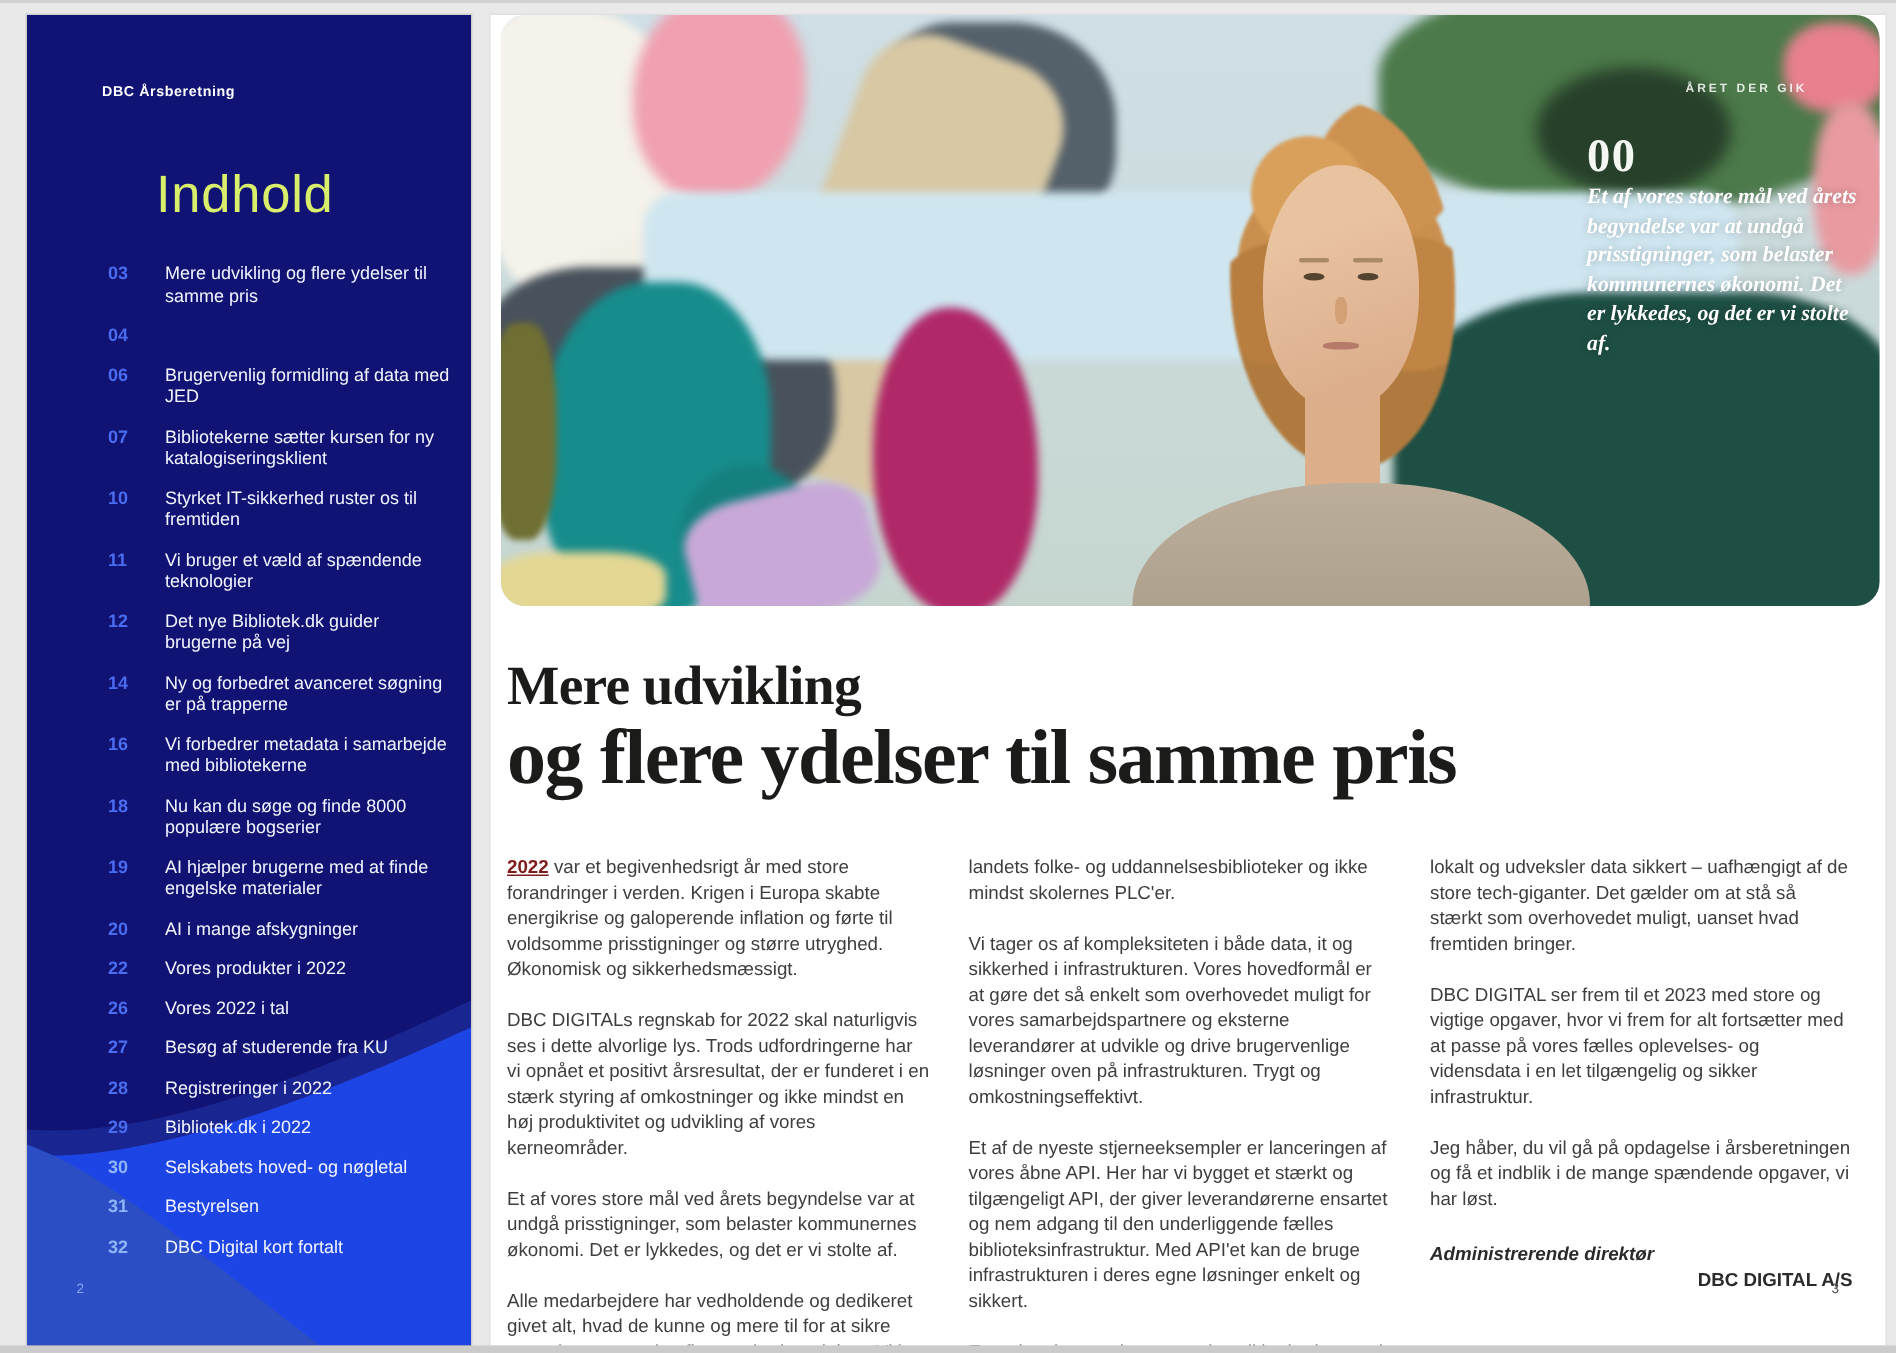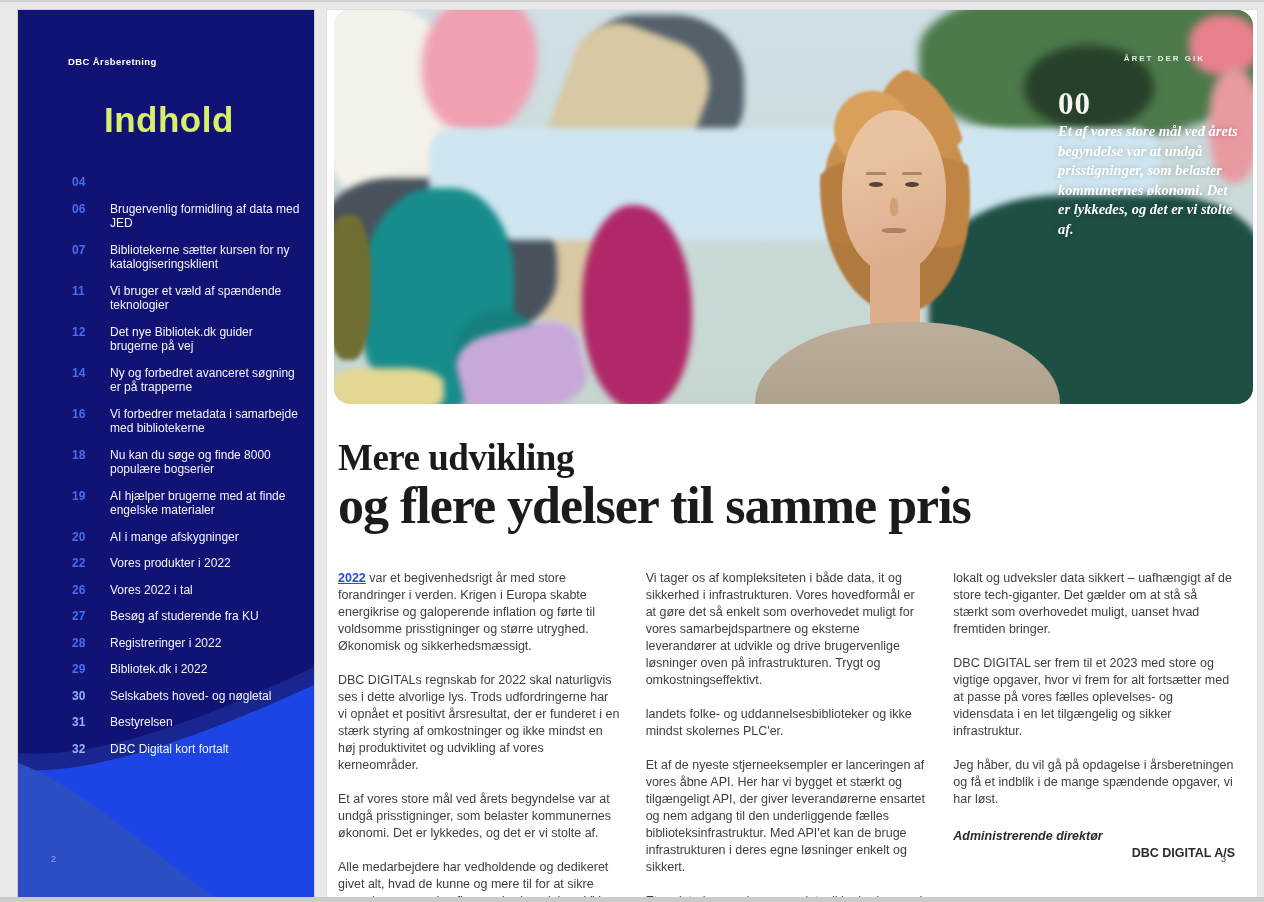--- a/index.html
+++ b/index.html
@@ -6,21 +6,21 @@
   html,body { width:1264px; height:902px; }
   body { background:#e8e8e8; font-family:"Liberation Sans", sans-serif; overflow:hidden; }
   .stage { position:relative; width:1264px; height:902px; background:#e9e9e9; border-top:2px solid #d2d2d2; }
   .bottom-bar { position:absolute; left:0; top:895px; width:1264px; height:7px; background:#cbcbcb; }
 
   
   .page-left { position:absolute; left:18px; top:8px; width:296px; height:887px;
                background:#101373; overflow:hidden; box-shadow:0 0 0 1px #cfcfcf; }
   .wave-svg { position:absolute; left:0; bottom:0; width:296px; height:230px; display:block; }
   .brand { position:absolute; left:50px; top:46px; color:#ffffff; font-size:9.5px; font-weight:bold; letter-spacing:.4px; }
-  .toc-title { position:absolute; left:86px; top:90px; color:#d9ee6b; font-size:35px; font-weight:700; letter-spacing:.5px; }
+  .toc-title { position:absolute; left:86px; top:100px; color:#d9ee6b; font-size:35px; font-weight:400; letter-spacing:.5px; }
   .toc-list { position:absolute; left:0; top:165px; width:296px; }
   .toc-item { display:flex; padding-left:54px; margin-bottom:12px; cursor:pointer; }
   .toc-num { width:38px; flex:0 0 38px; color:#4a6cf0; font-size:12px; font-weight:bold; line-height:14.5px; }
   .toc-num.light { color:#8fb4f7; }
   .toc-label { width:194px; color:#f2f4ff; font-size:12px; line-height:14.5px; }
   .pageno-left { position:absolute; left:33px; top:844px; color:#8aa6f5; font-size:9px; }
 
   
   .page-right { position:absolute; left:327px; top:8px; width:930px; height:887px;
                 background:#ffffff; overflow:hidden; box-shadow:0 0 0 1px #e0e0e0; }
@@ -82,21 +82,21 @@
   .caption { margin:6px 16px 0 0; text-align:right; color:#8b8b8b; font-size:11px; font-style:italic; }
 
   .headline { position:absolute; left:11px; top:428px; color:#1b1b19;
               font-family:"Liberation Serif",serif; font-weight:bold; letter-spacing:-.5px; }
   .headline .h-line1 { display:block; font-size:37px; line-height:40px; }
   .headline .h-line2 { display:block; font-size:52px; line-height:56px; letter-spacing:-1px; }
 
   .columns { position:absolute; left:11px; top:560px; width:897px; display:flex; gap:26px; }
   .col { flex:1; color:#3e3e40; font-size:12.5px; line-height:17px; }
   .col p { margin-bottom:17px; }
-  .lead-year { font-weight:bold; color:#1d4ed8; text-decoration:underline; }
+  .lead-year { font-weight:bold; color:#7f1d1d; text-decoration:underline; }
   .signature { margin-top:20px; color:#2b2b2b; }
   .sig-name { font-weight:bold; }
   .sig-title { font-weight:bold; font-style:italic; }
   .sig-company { font-weight:bold;text-align:right; }
   .pageno-right { position:absolute; right:31px; top:844px; color:#4a4a4a; font-size:9px; }
 </style>
 </head>
 <body>
 
 <div class="stage">
@@ -104,29 +104,37 @@
   <div class="page-left">
     <svg class="wave-svg" viewBox="0 0 296 230" preserveAspectRatio="none">
       <path d="M0,86 C80,92 180,55 296,0 L296,22 C170,78 70,112 0,107 Z" fill="#1e2f9e" opacity="0.7"></path>
       <path d="M0,103 C70,108 170,76 296,18 L296,230 L0,230 Z" fill="#1d45e6"></path>
       <path d="M0,96 C45,112 95,152 195,230 L0,230 Z" fill="#2c4ec5"></path>
     </svg>
     <div class="brand">DBC Årsberetning</div>
     <div class="toc-title">Indhold</div>
     <div class="toc-list">
         <div class="toc-item">
+          <span class="toc-num">03</span>
+          <span class="toc-label">Mere udvikling og flere ydelser til samme pris</span>
+        </div>
+        <div class="toc-item">
           <span class="toc-num">04</span>
         </div>
         <div class="toc-item">
           <span class="toc-num">06</span>
           <span class="toc-label">Brugervenlig formidling af data med JED</span>
         </div>
         <div class="toc-item">
           <span class="toc-num">07</span>
           <span class="toc-label">Bibliotekerne sætter kursen for ny katalogiseringsklient</span>
+        </div>
+        <div class="toc-item">
+          <span class="toc-num">10</span>
+          <span class="toc-label">Styrket IT-sikkerhed ruster os til fremtiden</span>
         </div>
         <div class="toc-item">
           <span class="toc-num">11</span>
           <span class="toc-label">Vi bruger et væld af spændende teknologier</span>
         </div>
         <div class="toc-item">
           <span class="toc-num">12</span>
           <span class="toc-label">Det nye Bibliotek.dk guider brugerne på vej</span>
         </div>
         <div class="toc-item">
@@ -233,22 +241,22 @@
     </h1>
 
     <div class="columns">
       <div class="col">
         <p><span class="lead-year">2022</span><span> var et begivenhedsrigt år med store forandringer i verden. Krigen i Europa skabte energikrise og galoperende inflation og førte til voldsomme prisstigninger og større utryghed. Økonomisk og sikkerhedsmæssigt.</span></p>
         <p>DBC DIGITALs regnskab for 2022 skal naturligvis ses i dette alvorlige lys. Trods udfordringerne har vi opnået et positivt årsresultat, der er funderet i en stærk styring af omkostninger og ikke mindst en høj produktivitet og udvikling af vores kerneområder.</p>
         <p>Et af vores store mål ved årets begyndelse var at undgå prisstigninger, som belaster kommunernes økonomi. Det er lykkedes, og det er vi stolte af.</p>
         <p>Alle medarbejdere har vedholdende og dedikeret givet alt, hvad de kunne og mere til for at sikre vores brugere endnu flere og bedre ydelser. Vi har som altid arbejdet målrettet og intenst på at styrke infrastrukturen og skabe sikre og værdifulde løsninger til alle</p>
       </div>
       <div class="col">
+        <p>landets folke- og uddannelsesbiblioteker og ikke mindst skolernes PLC'er.</p>
         <p>Vi tager os af kompleksiteten i både data, it og sikkerhed i infrastrukturen. Vores hovedformål er at gøre det så enkelt som overhovedet muligt for vores samarbejdspartnere og eksterne leverandører at udvikle og drive brugervenlige løsninger oven på infrastrukturen. Trygt og omkostningseffektivt.</p>
-        <p>landets folke- og uddannelsesbiblioteker og ikke mindst skolernes PLC'er.</p>
         <p>Et af de nyeste stjerneeksempler er lanceringen af vores åbne API. Her har vi bygget et stærkt og tilgængeligt API, der giver leverandørerne ensartet og nem adgang til den underliggende fælles biblioteksinfrastruktur. Med API'et kan de bruge infrastrukturen i deres egne løsninger enkelt og sikkert.</p>
         <p>Et andet eksempel er vores datasikkerhed, som vi har styrket yderligere og herved opnået en unik position. Vi skaber og opbevarer troværdige data</p>
       </div>
       <div class="col">
         <p>lokalt og udveksler data sikkert – uafhængigt af de store tech-giganter. Det gælder om at stå så stærkt som overhovedet muligt, uanset hvad fremtiden bringer.</p>
         <p>DBC DIGITAL ser frem til et 2023 med store og vigtige opgaver, hvor vi frem for alt fortsætter med at passe på vores fælles oplevelses- og vidensdata i en let tilgængelig og sikker infrastruktur.</p>
         <p>Jeg håber, du vil gå på opdagelse i årsberetningen og få et indblik i de mange spændende opgaver, vi har løst.</p>
         <div class="signature">
           <div class="sig-title">Administrerende direktør</div>
           <div class="sig-company">DBC DIGITAL A/S</div>

